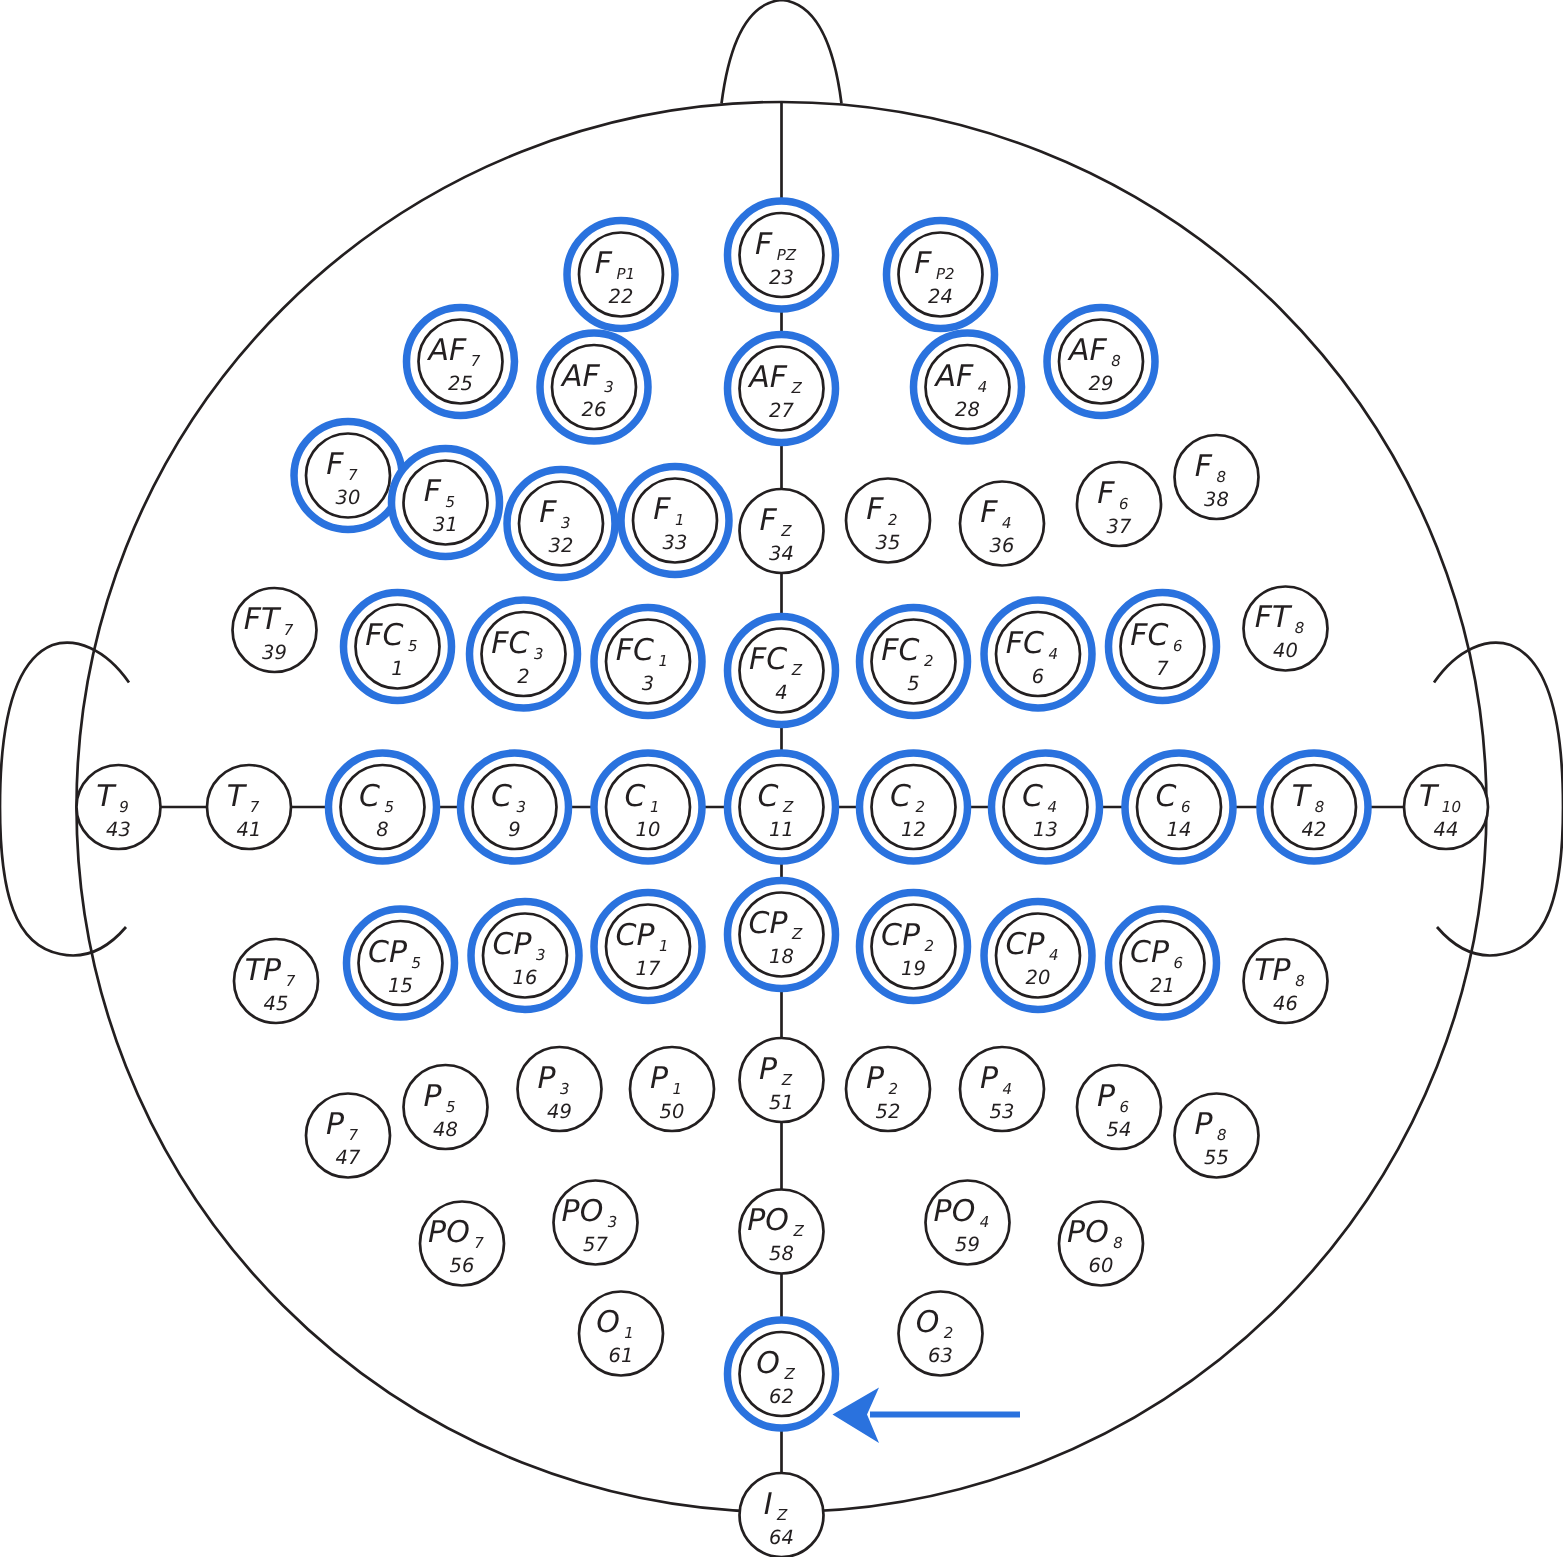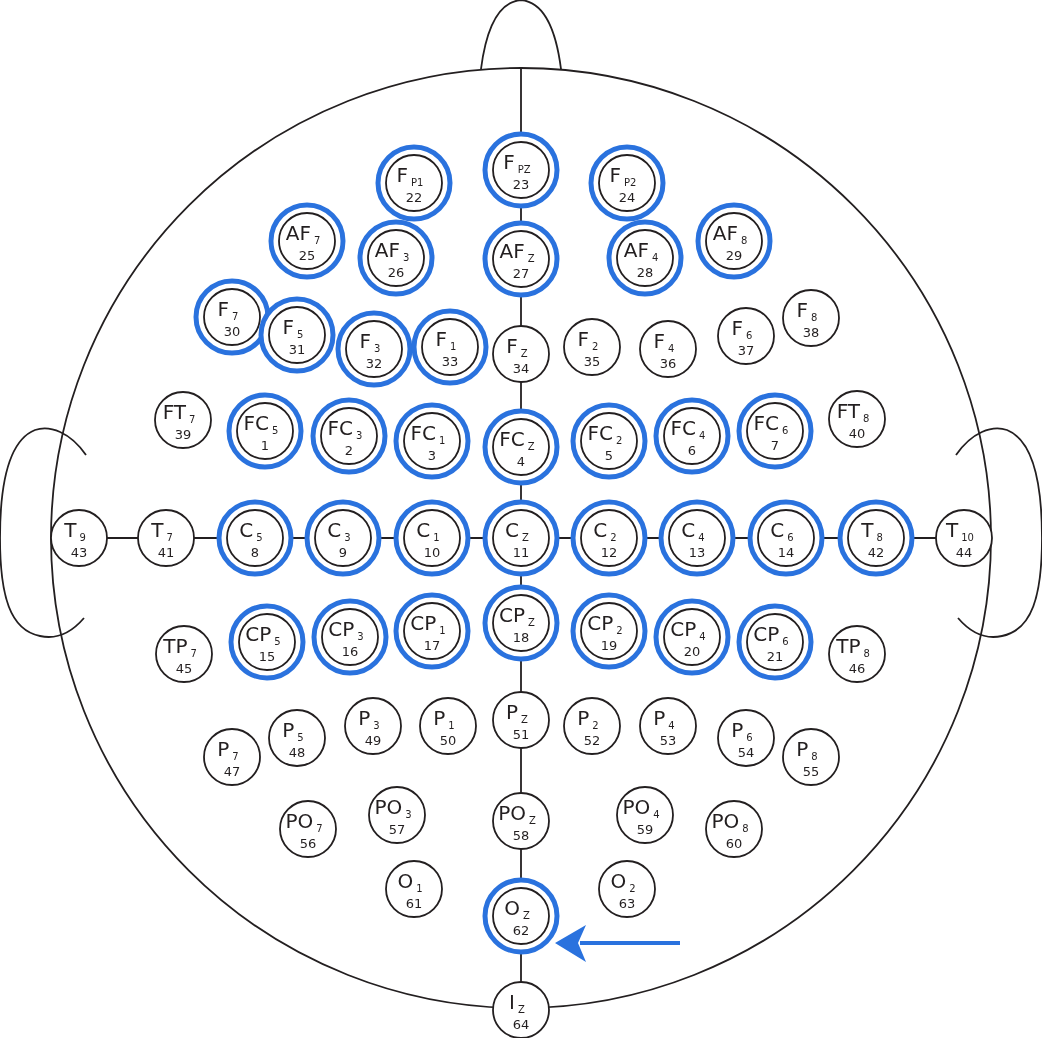--- a/index.html
+++ b/index.html
@@ -1,17 +1,17 @@
 <!DOCTYPE html>
 <html><head>
 <meta charset="utf-8">
 <style>
   html, body { margin:0; padding:0; background:#ffffff; }
   body { width:1042px; height:1038px; overflow:hidden; font-family:"DejaVu Sans", sans-serif; }
-  #stage { position:relative; width:1042px; height:1038px; }
+  #stage { position:relative; width:1042px; height:1038px;font-style:italic; }
   svg { position:absolute; left:0; top:0; }
   .outline { fill:none; stroke:#231f20; stroke-width:1.8; }
   .axis { stroke:#231f20; stroke-width:1.8; }
   .inner { fill:#ffffff; stroke:#231f20; stroke-width:1.8; }
   .ring { fill:#ffffff; stroke:#2a72de; stroke-width:5; }
   .lbl { font-family:"DejaVu Sans", sans-serif; fill:#231f20; }
   .main { font-size:20px; }
   .sub { font-size:10px; }
   .num { font-size:13px; }
   .arrow-line { stroke:#2a72de; stroke-width:4; }

